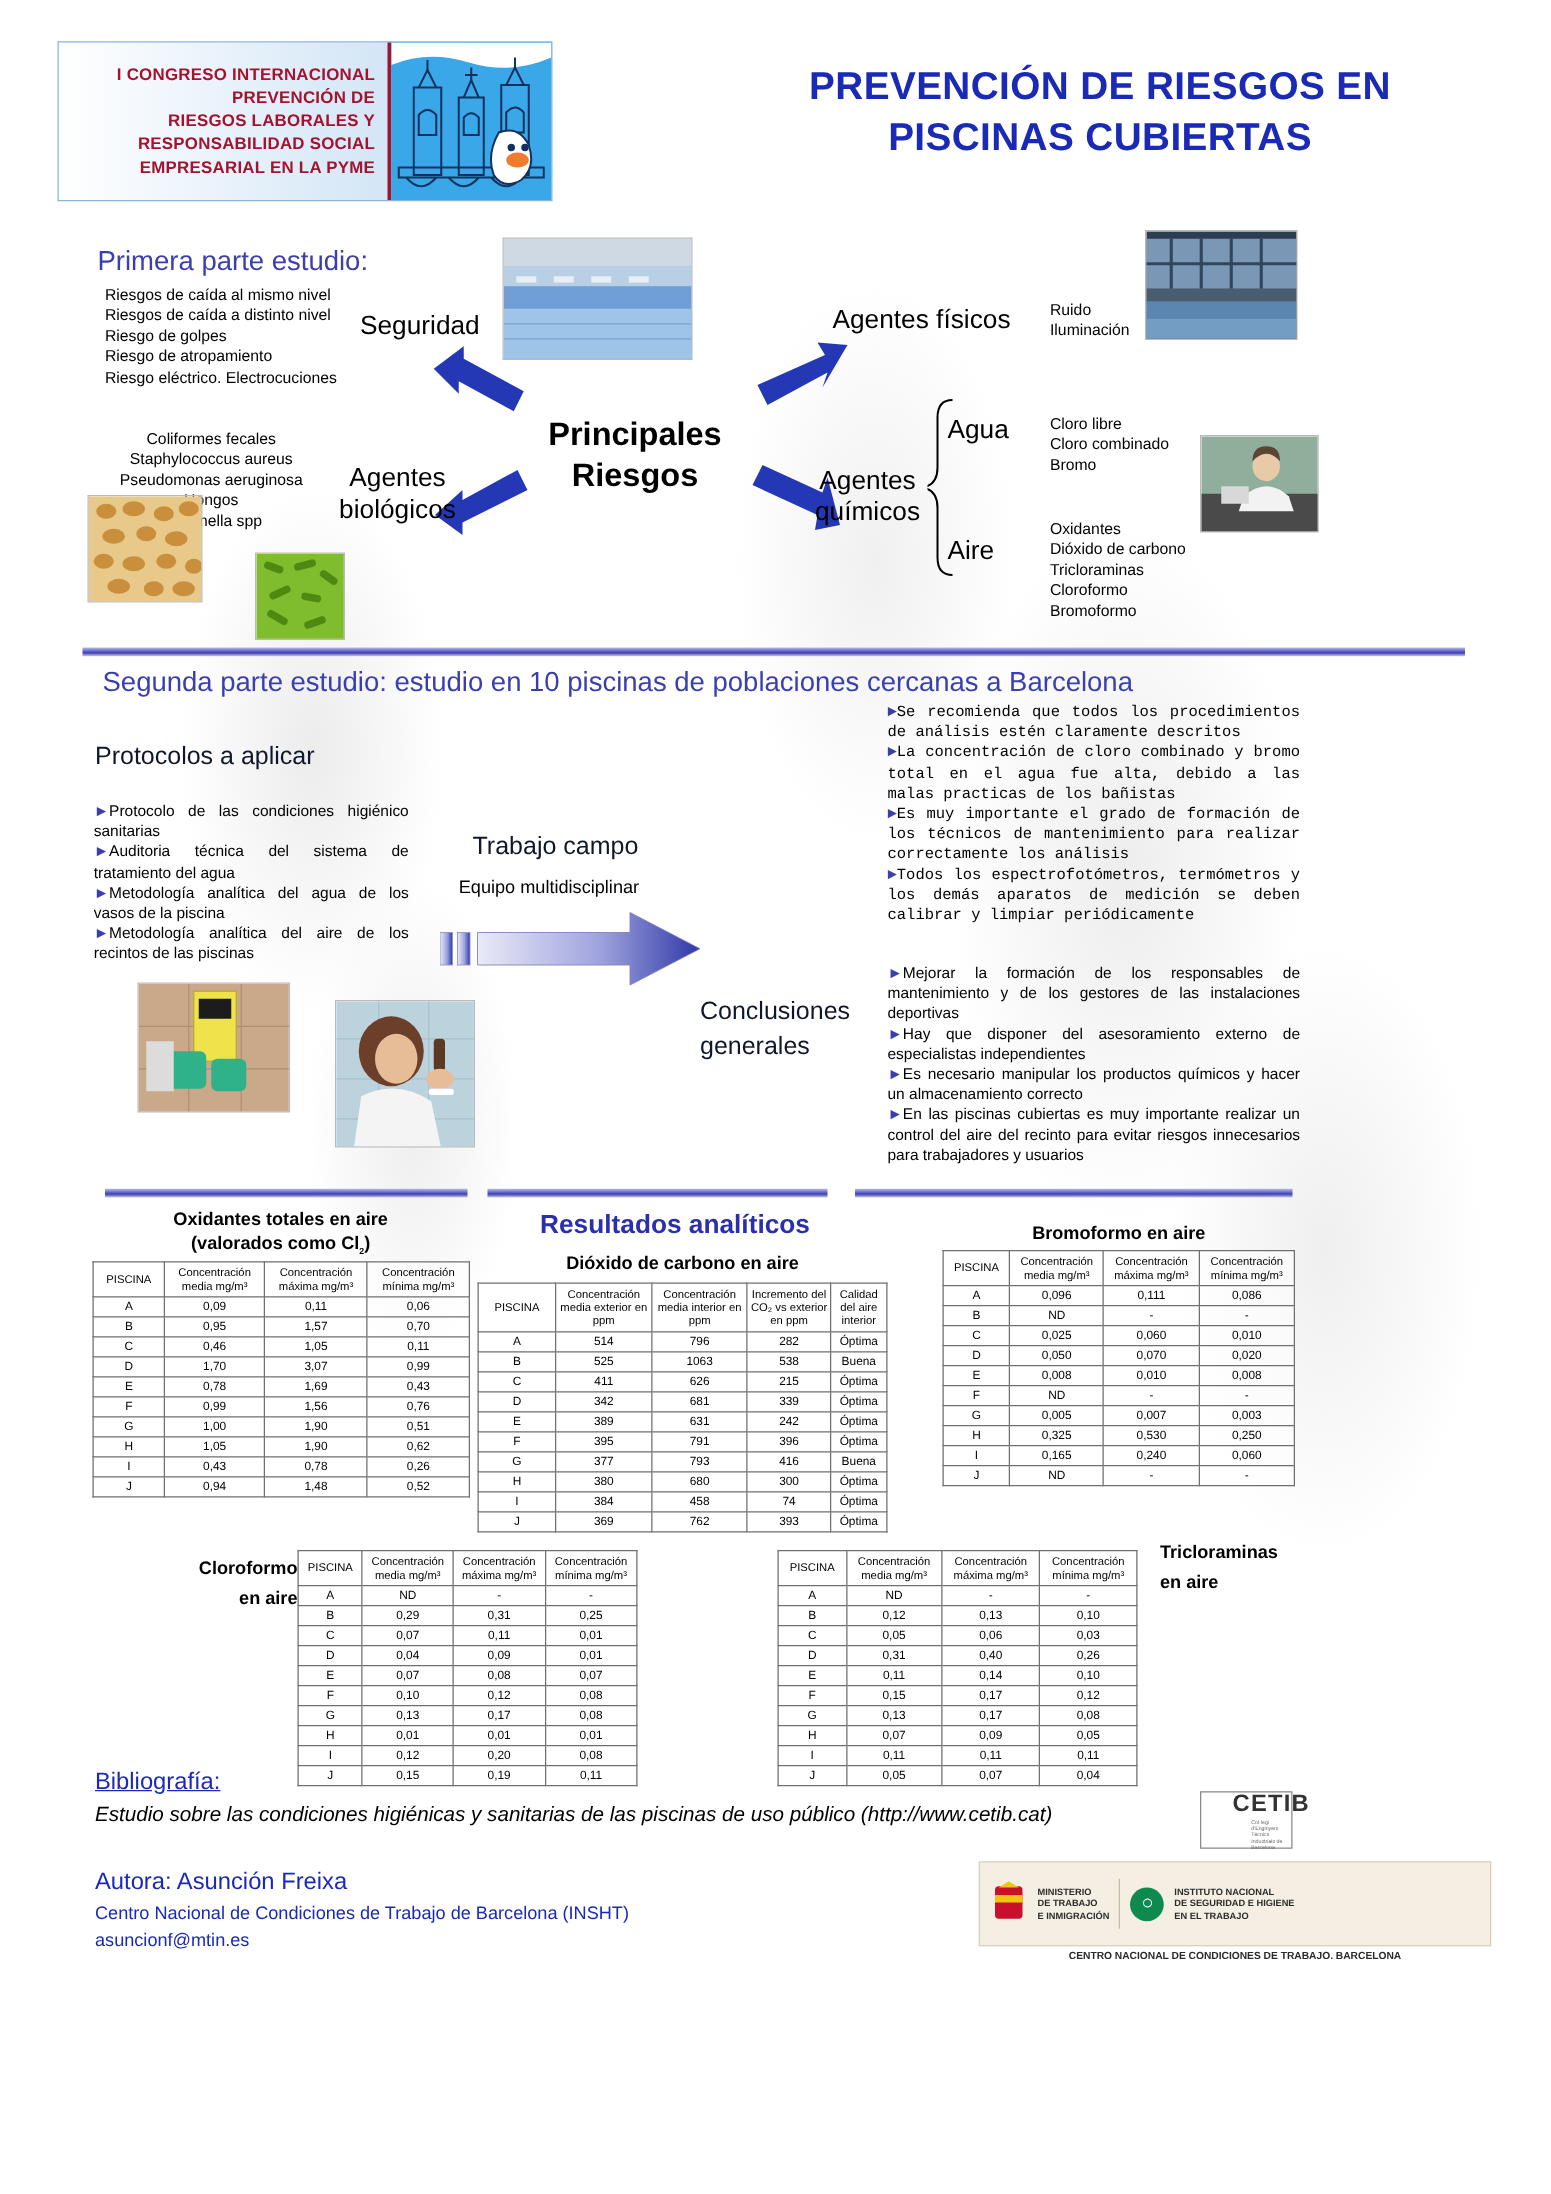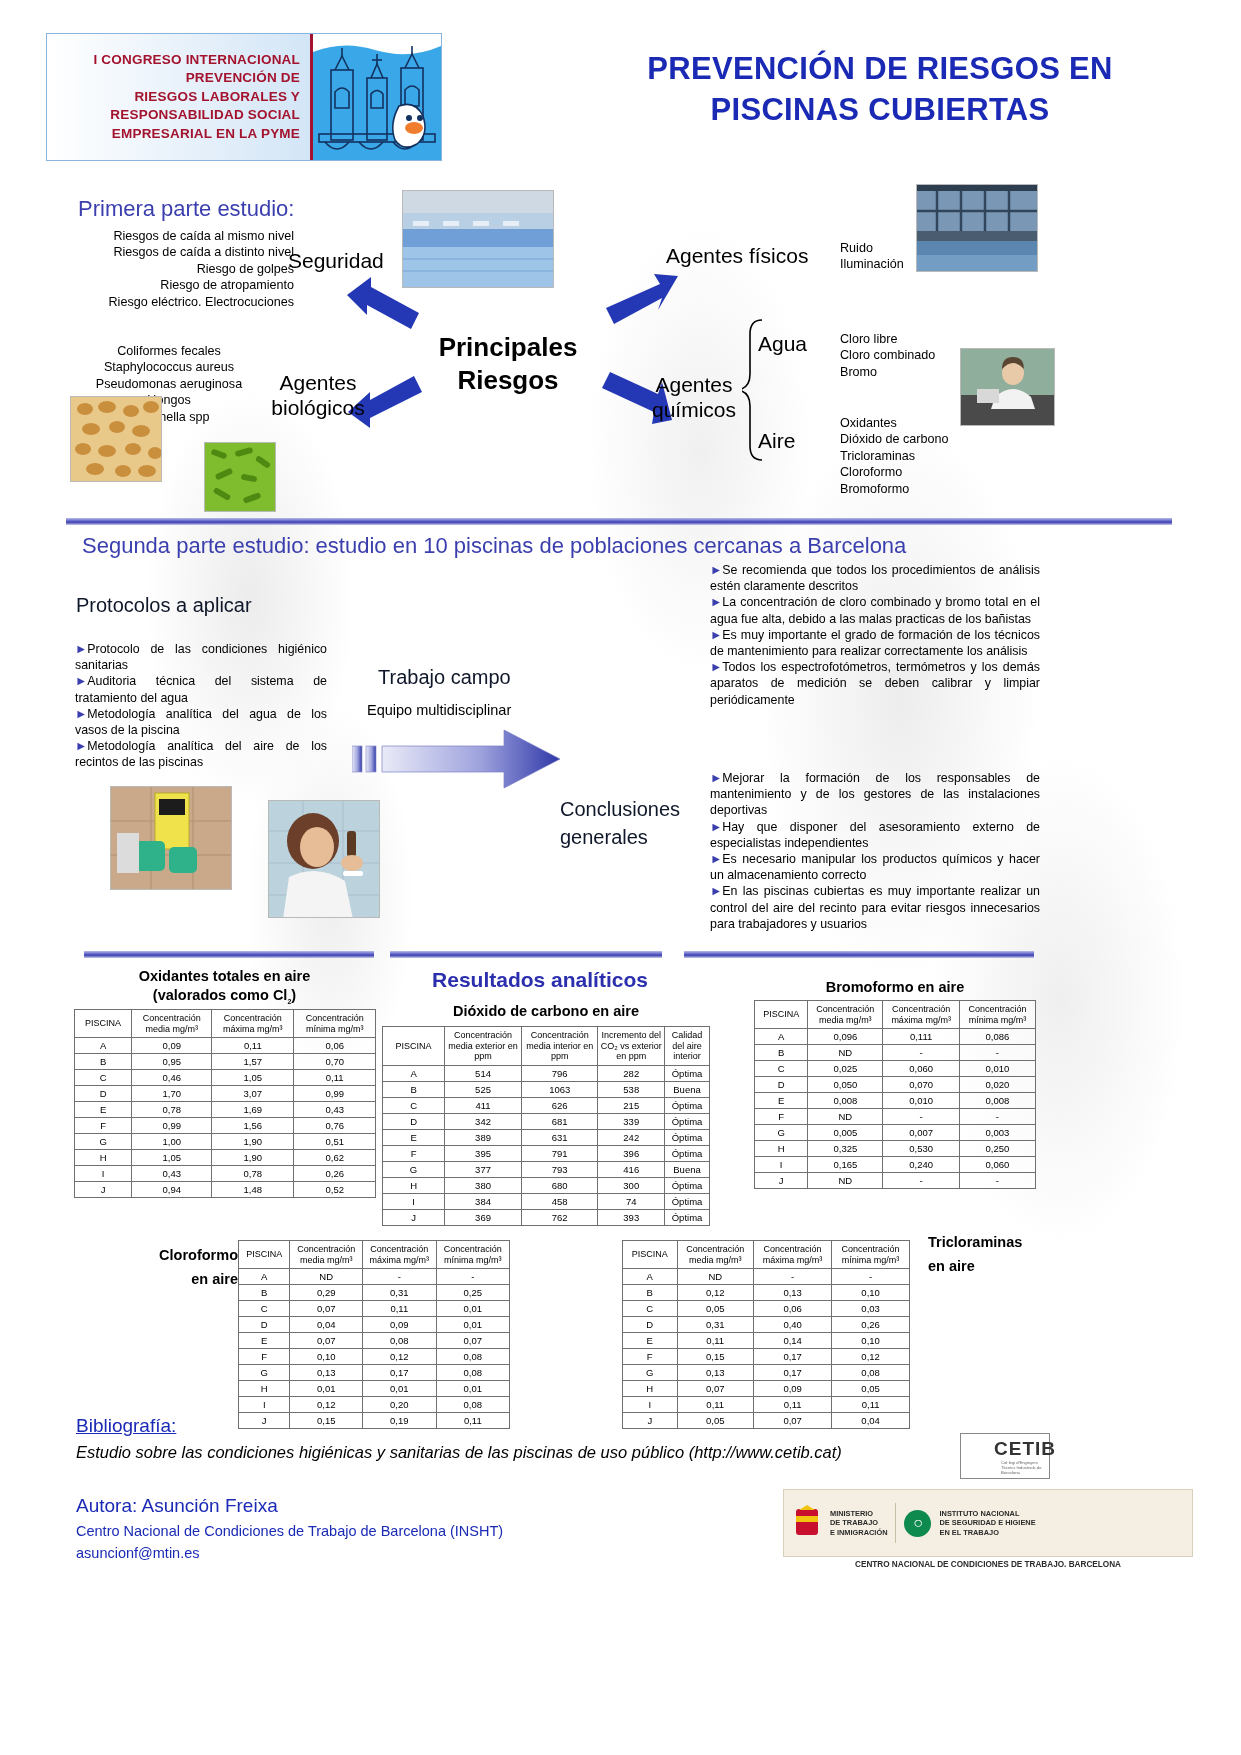--- a/index.html
+++ b/index.html
@@ -105,21 +105,21 @@
   }
   .foot-italic {
     position: absolute; color: #000; font-size: 16.5px; font-style: italic;
   }
   .foot-author {
     position: absolute; color: #1a2ab5; font-size: 19px; line-height: 25px;
   }
   .foot-sub { position: absolute; color: #1a2ab5; font-size: 14.5px; line-height: 20px; }
 
   .cetib-box {
-    position: absolute; left: 960px; top: 1433px; width: 90px; height: 46px;
+    position: absolute; left: 960px; top: 1433px; width: 74px; height: 46px;
     border: 1px solid #888; background: #fff;
     display: flex; flex-direction: column; justify-content: center; align-items: center; padding-left: 40px;
   }
   .cetib-main { font-size: 19px; font-weight: bold; color: #333; letter-spacing: 1px; }
   .cetib-sub { font-size: 4.2px; color: #666; }
 
   .gov-box {
     position: absolute; left: 783px; top: 1489px; width: 410px; height: 68px;
     background: #f4efe2; border: 1px solid #d8d0bb;
     display: flex; align-items: center; padding: 12px 8px; gap: 8px;
@@ -220,21 +220,21 @@
         <line x1="68" y1="6" x2="68" y2="46"></line>
           <line x1="92" y1="6" x2="92" y2="46"></line>
         <line x1="0" y1="26" x2="122" y2="26"></line>
       </g>
       <rect y="46" width="122" height="10" fill="#4a5d70"></rect>
       <rect y="56" width="122" height="32" fill="#5b86b0"></rect>
       <rect y="70" width="122" height="18" fill="#7fa6cc" opacity="0.7"></rect>
     </svg>
   </div>
 
-  <div class="small-list" style="left:84px; top:228px; width:210px; text-align:right;">
+  <div class="small-list" style="left:84px; top:228px; width:210px; ">
     <div>Riesgos de caída al mismo nivel</div>
     <div>Riesgos de caída a distinto nivel</div>
     <div>Riesgo de golpes</div>
     <div>Riesgo de atropamiento</div>
     <div>Riesgo eléctrico. Electrocuciones</div>
   </div>
 
   <div class="diagram-label" style="left:288px; top:248px;">Seguridad</div>
 
   <div class="center-label" style="left:418px; top:315px; width:180px;">
@@ -369,21 +369,21 @@
         <stop offset="55%" stop-color="#9fa3dd"></stop>
         <stop offset="100%" stop-color="#2f38a8"></stop>
       </linearGradient>
     </defs>
     <rect x="0" y="18" width="10" height="26" fill="url(#ag)" stroke="#8f93c9" stroke-width="0.7"></rect>
     <rect x="14" y="18" width="10" height="26" fill="url(#ag)" stroke="#8f93c9" stroke-width="0.7"></rect>
     <polygon points="30,18 152,18 152,2 208,31 152,60 152,44 30,44" fill="url(#ag)" stroke="#7c80c4" stroke-width="0.7"></polygon>
   </svg>
 
 
-  <div class="body-text" style="left:710px; top:562px; width:330px;">
+  <div class="body-text" style="left:710px; top:562px; width:330px;font-family:Liberation Mono, monospace;">
     <div><span class="bullet">►</span><span>Se recomienda que todos los procedimientos de análisis estén claramente descritos</span></div>
     <div><span class="bullet">►</span><span>La concentración de cloro combinado y bromo total en el agua fue alta, debido a las malas practicas de los bañistas</span></div>
     <div><span class="bullet">►</span><span>Es muy importante el grado de formación de los técnicos de mantenimiento para realizar correctamente los análisis</span></div>
     <div><span class="bullet">►</span><span>Todos los espectrofotómetros, termómetros y los demás aparatos de medición se deben calibrar y limpiar periódicamente</span></div>
   </div>
 
   <div class="mid-head" style="left:560px; top:795px; width:190px;">
     <div>Conclusiones</div>
     <div>generales</div>
   </div>

